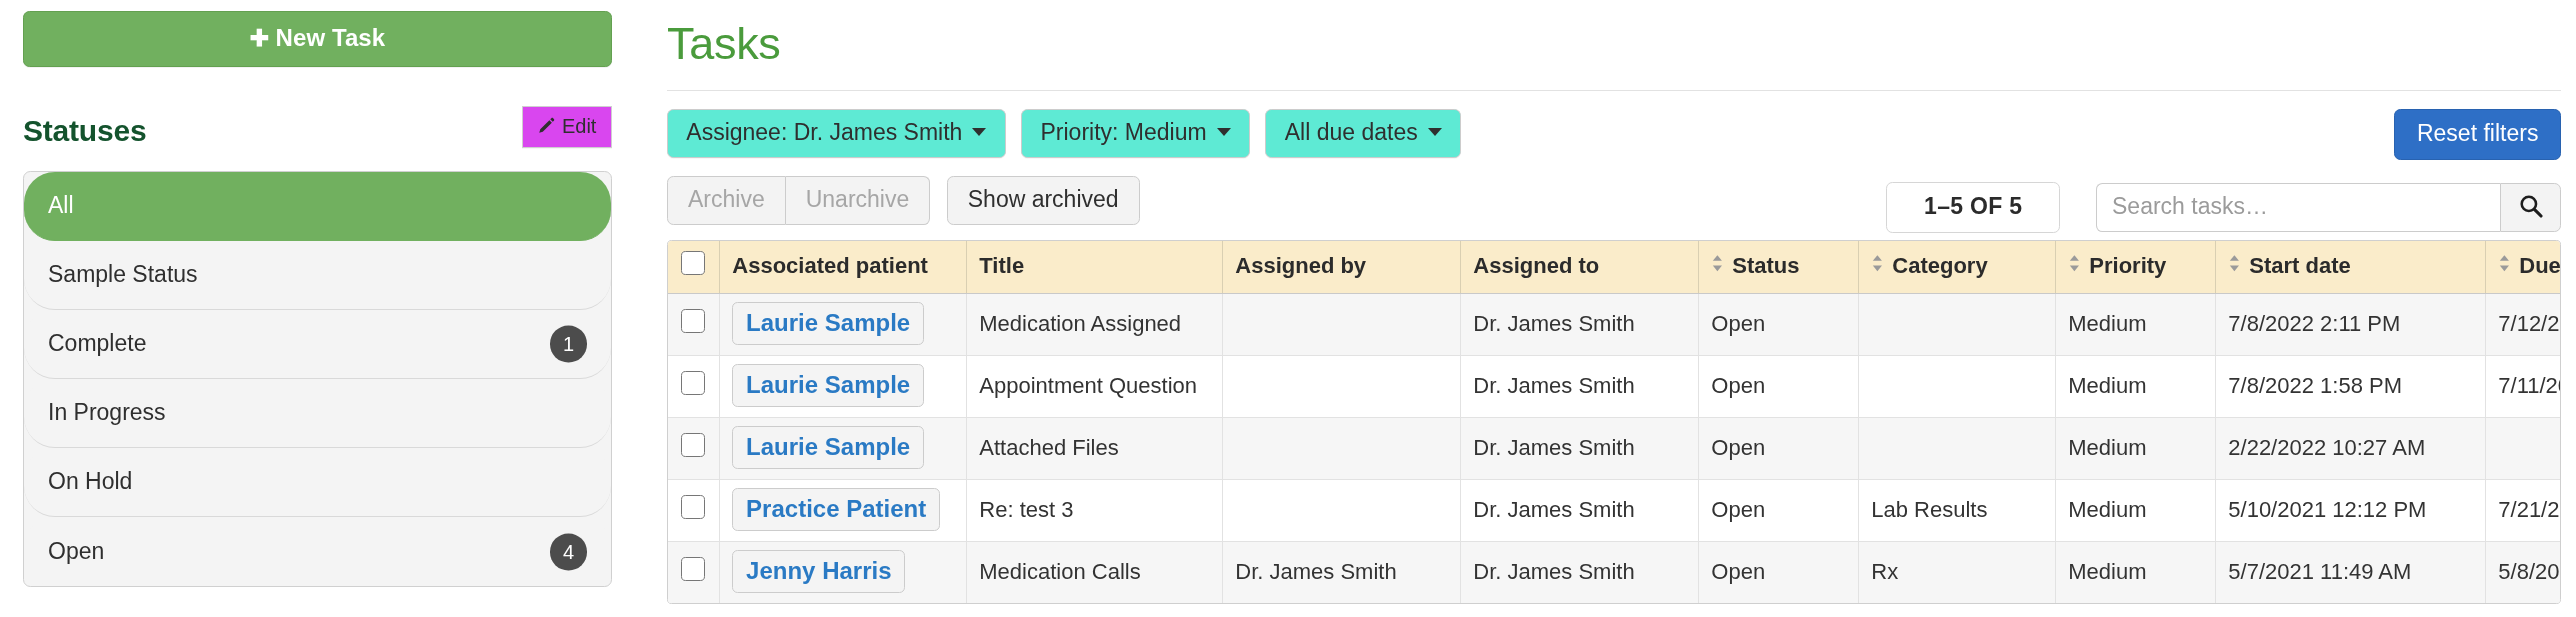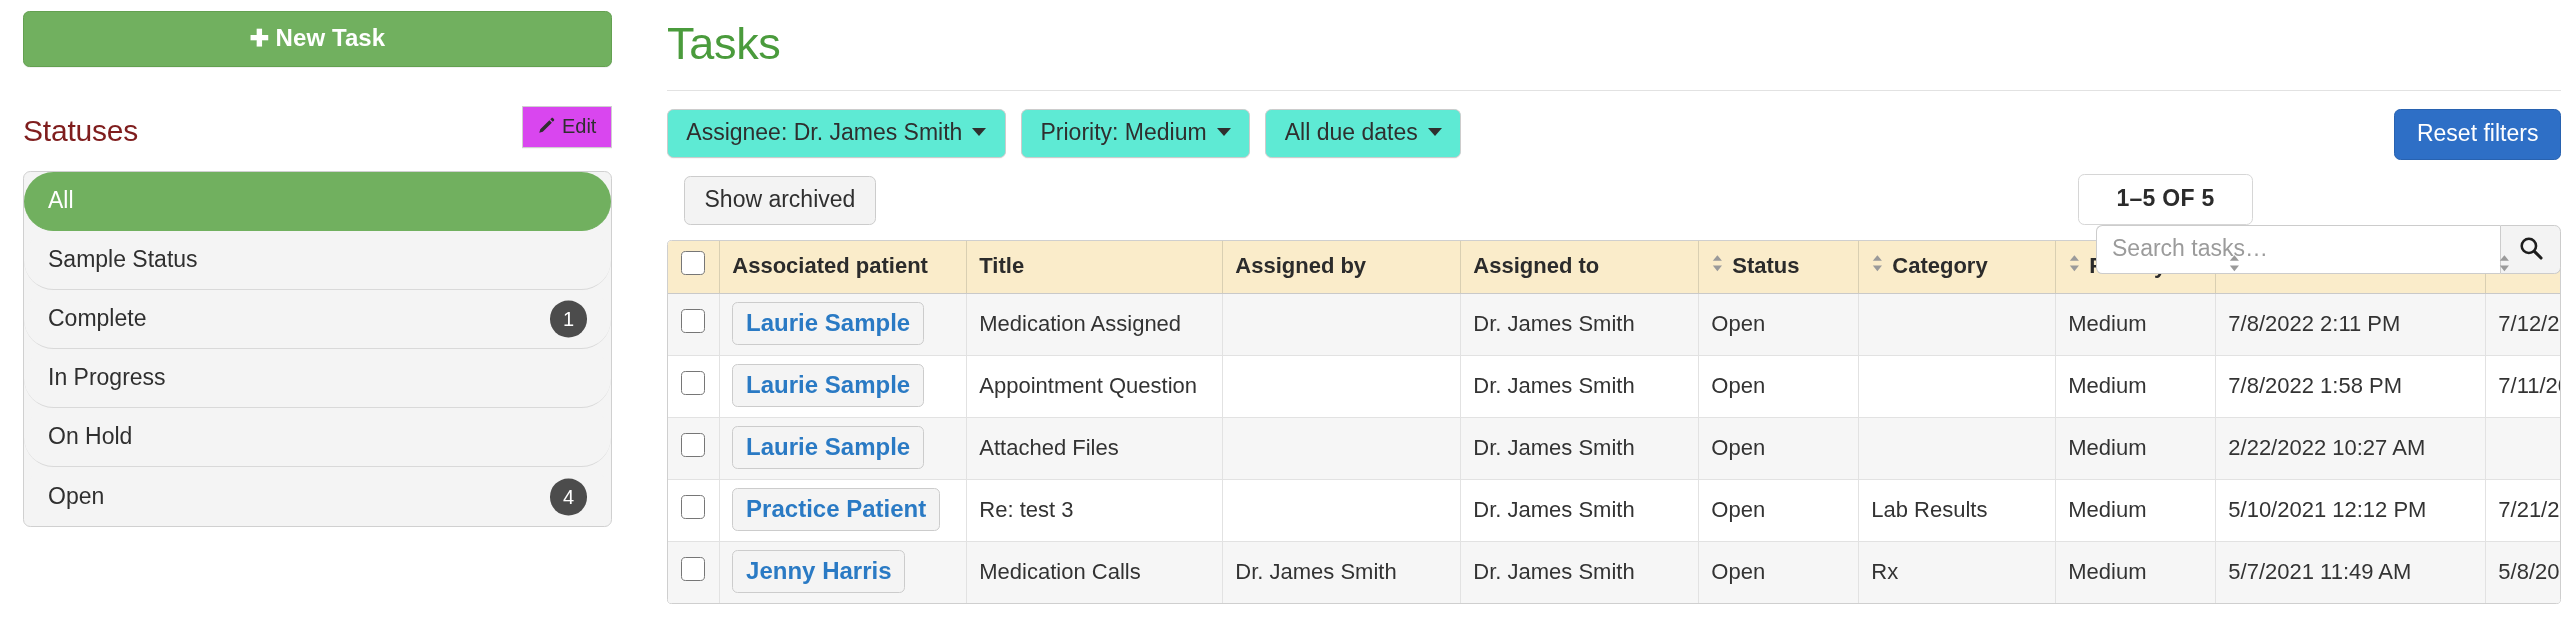--- a/index.html
+++ b/index.html
@@ -51,22 +51,22 @@
     margin-right: 6.4px;
   }
 
   .statuses-head {
     margin-top: 38px;
     height: 51px;
     position: relative;
   }
   .statuses-title {
     font-size: 30px;
-    font-weight: 400;
-    color: #7f1d1d;
+    font-weight: 700;
+    color: #14532d;
     line-height: 51px;
     letter-spacing: -0.2px;
   }
   .edit-btn {
     position: absolute;
     right: 0;
     top: 1.8px;
     background: #d946ef;
     border: 0.9px solid #cfcfcf;
     border-radius: 0;
@@ -83,21 +83,21 @@
 
   .status-list {
     margin-top: 15.5px;
     border: 0.9px solid #d0d0d0;
     border-radius: 7.3px;
     overflow: hidden;
     background: #f4f4f4;
   }
   .status-item {
     position: relative;
-    height: 59px;
+    height: 69px;
     display: flex;
     align-items: center;
     padding: 0 24px 1px 24px;
     font-size: 23px;
     color: #2f2f2f;
     border-bottom: 0.9px solid #d9d9d9;
     background: #f4f4f4;
     cursor: pointer;
     box-sizing: border-box;
     border-radius: 31px;
@@ -223,39 +223,38 @@
     border-left: none;
   }
   .tb-btn.single {
     border-radius: 6.4px;
     margin-left: 16.5px;
   }
 
   .right-tools {
     position: absolute;
     right: 0;
-    top: 16px;
-    display: flex;
-    align-items: flex-start;
-    flex-direction: column;
+    top: 24px;
+    display: flex;
+    align-items: center;
   }
   .pager {
     background: #ffffff;
     border: 0.9px solid #d6d6d6;
     border-radius: 6.4px;
     font-size: 23px;
     font-weight: 700;
     color: #2b2b2b;
     padding: 10px 37px 12px 37px;
     letter-spacing: 0.3px;
     display:flex; align-items:center;
   }
   .search-wrap {
     display: flex;
-    margin-left: 18px;
+    margin-left: 36px;
   }
   .search-input {
     width: 404px;
     border: 0.9px solid #cccccc;
     border-right: none;
     border-radius: 6.4px 0 0 6.4px;
     font-size: 23px;
     font-family: "Liberation Sans", sans-serif;
     padding: 9.1px 14.6px 11px 14.6px;
     color: #2f2f2f;
@@ -419,20 +418,24 @@
       <div class="dropdown-btn">
         <span>Priority: Medium</span><span class="caret"></span>
       </div>
       <div class="dropdown-btn">
         <span>All due dates</span><span class="caret"></span>
       </div>
       <div class="reset-btn">Reset filters</div>
     </div>
 
     <div class="toolbar-row">
+      <div class="btn-group">
+        <div class="tb-btn disabled">Archive</div>
+        <div class="tb-btn disabled">Unarchive</div>
+      </div>
       <div class="tb-btn single">Show archived</div>
 
       <div class="right-tools">
         <div class="pager">1–5 OF 5</div>
         <div class="search-wrap">
           <input class="search-input" type="text" placeholder="Search tasks…" style="">
           <div class="search-btn">
             <span>
               <svg width="25.6" height="25.6" viewBox="0 0 20 20" aria-hidden="true">
                 <circle cx="8.5" cy="8.5" r="5.6" fill="none" stroke="#1d1d1d" stroke-width="2"></circle>

